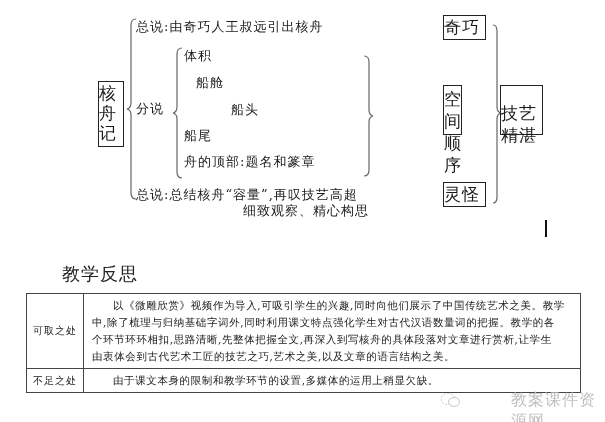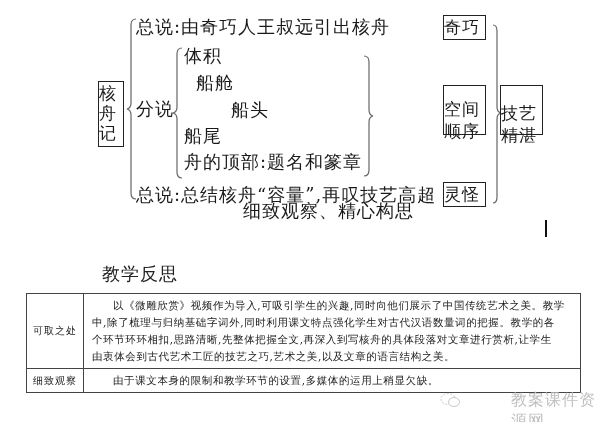--- a/index.html
+++ b/index.html
@@ -1,18 +1,18 @@
 <!DOCTYPE html>
 <html><head>
 <meta charset="utf-8">
 <style>
   html, body { margin:0; padding:0; }
   body { width:605px; height:422px; background:#ffffff; position:relative; overflow:hidden;
          font-family:"DejaVu Serif","Liberation Serif",serif; color:#1a1a1a; }
-  .t { position:absolute; font-size:18px; line-height:20px; white-space:nowrap; letter-spacing:1px; }
+  .t { position:absolute; font-size:13px; line-height:20px; white-space:nowrap; letter-spacing:1px; }
   .box { position:absolute; border:1.5px solid #222; box-sizing:border-box; font-size:17px;
          line-height:22px; letter-spacing:1px; background:#fff; }
   .brace { position:absolute; }
   .brace svg { display:block; }
   .title2 { position:absolute; font-size:18px; letter-spacing:1px; color:#222; }
   table.refl { position:absolute; left:26px; top:293px; width:555px; border-collapse:collapse;
                border:1.5px solid #333; font-size:10.5px; }
   table.refl td { border:1px solid #444; padding:0; vertical-align:middle; }
   td.lab { width:56px; text-align:center; font-weight:normal; font-family:"DejaVu Sans","Liberation Sans",sans-serif; font-size:10px; letter-spacing:1px; }
   td.cnt { padding:3px 8px 3px 8px !important; line-height:17px; text-align:justify; letter-spacing:0.6px; }
@@ -60,56 +60,56 @@
       <path d="M2 2 Q7 2 7 8 L7 56 Q7 61 11 62 Q7 63 7 68 L7 116 Q7 122 2 122" fill="none" stroke="#666" stroke-width="1.2"></path>
     </svg>
   </div>
 
   <div class="t" style="left:136px;top:185px;">总说:总结核舟“容量”,再叹技艺高超</div>
 
   <div class="t" style="left:243px;top:201px;">细致观察、精心构思</div>
 
   <div class="box" style="left:443px;top:15px;width:43px;height:25px;">奇巧</div>
 
-  <div class="box" style="left:443px;top:85px;width:43px;height:50px;padding-top:12px;">
+  <div class="box" style="left:443px;top:85px;width:19px;height:50px;padding-top:2px;">
     <div>空间</div>
     <div>顺序</div>
   </div>
 
   <div class="box" style="left:443px;top:182px;width:43px;height:25px;">灵怪</div>
 
   <div class="brace" style="left:491px;top:23px;">
     <svg width="12" height="182" viewBox="0 0 12 182">
       <path d="M2 2 Q6 2 6 8 L6 84 Q6 89 10 90 Q6 91 6 96 L6 174 Q6 180 2 180" fill="none" stroke="#666" stroke-width="1.2"></path>
     </svg>
   </div>
 
   <div class="box" style="left:500px;top:85px;width:43px;height:50px;padding-top:16px;">
     <div>技艺</div>
     <div>精湛</div>
   </div>
 
   <div class="cursor"></div>
 </div>
 
-<div class="title2" style="left:62px;top:262px;margin-left:40px;">教学反思</div>
+<div class="title2" style="left:62px;top:262px;">教学反思</div>
 
 <table class="refl">
   <tbody>
       <tr>
     <td class="lab" style="height:72px;">可取之处</td>
     <td class="cnt">
       <div class="indent">以《微雕欣赏》视频作为导入,可吸引学生的兴趣,同时向他们展示了中国传统艺术之美。教学</div>
       <div>中,除了梳理与归纳基础字词外,同时利用课文特点强化学生对古代汉语数量词的把握。教学的各</div>
       <div>个环节环环相扣,思路清晰,先整体把握全文,再深入到写核舟的具体段落对文章进行赏析,让学生</div>
       <div>由衷体会到古代艺术工匠的技艺之巧,艺术之美,以及文章的语言结构之美。</div>
     </td>
   </tr>
   <tr>
-    <td class="lab" style="height:20px;">细致观察</td>
+    <td class="lab" style="height:20px;">不足之处</td>
     <td class="cnt">
       <div class="indent">由于课文本身的限制和教学环节的设置,多媒体的运用上稍显欠缺。</div>
     </td>
   </tr>
 </tbody>
   </table>
 
 <svg class="wm-icon" viewBox="0 0 22 16">
   <ellipse cx="8" cy="7" rx="7" ry="5.5" fill="none" stroke="#c8c8c8" stroke-width="1" stroke-dasharray="2 1.5"></ellipse>
   <ellipse cx="14" cy="10" rx="5.5" ry="4.5" fill="#fff" stroke="#c8c8c8" stroke-width="1"></ellipse>

